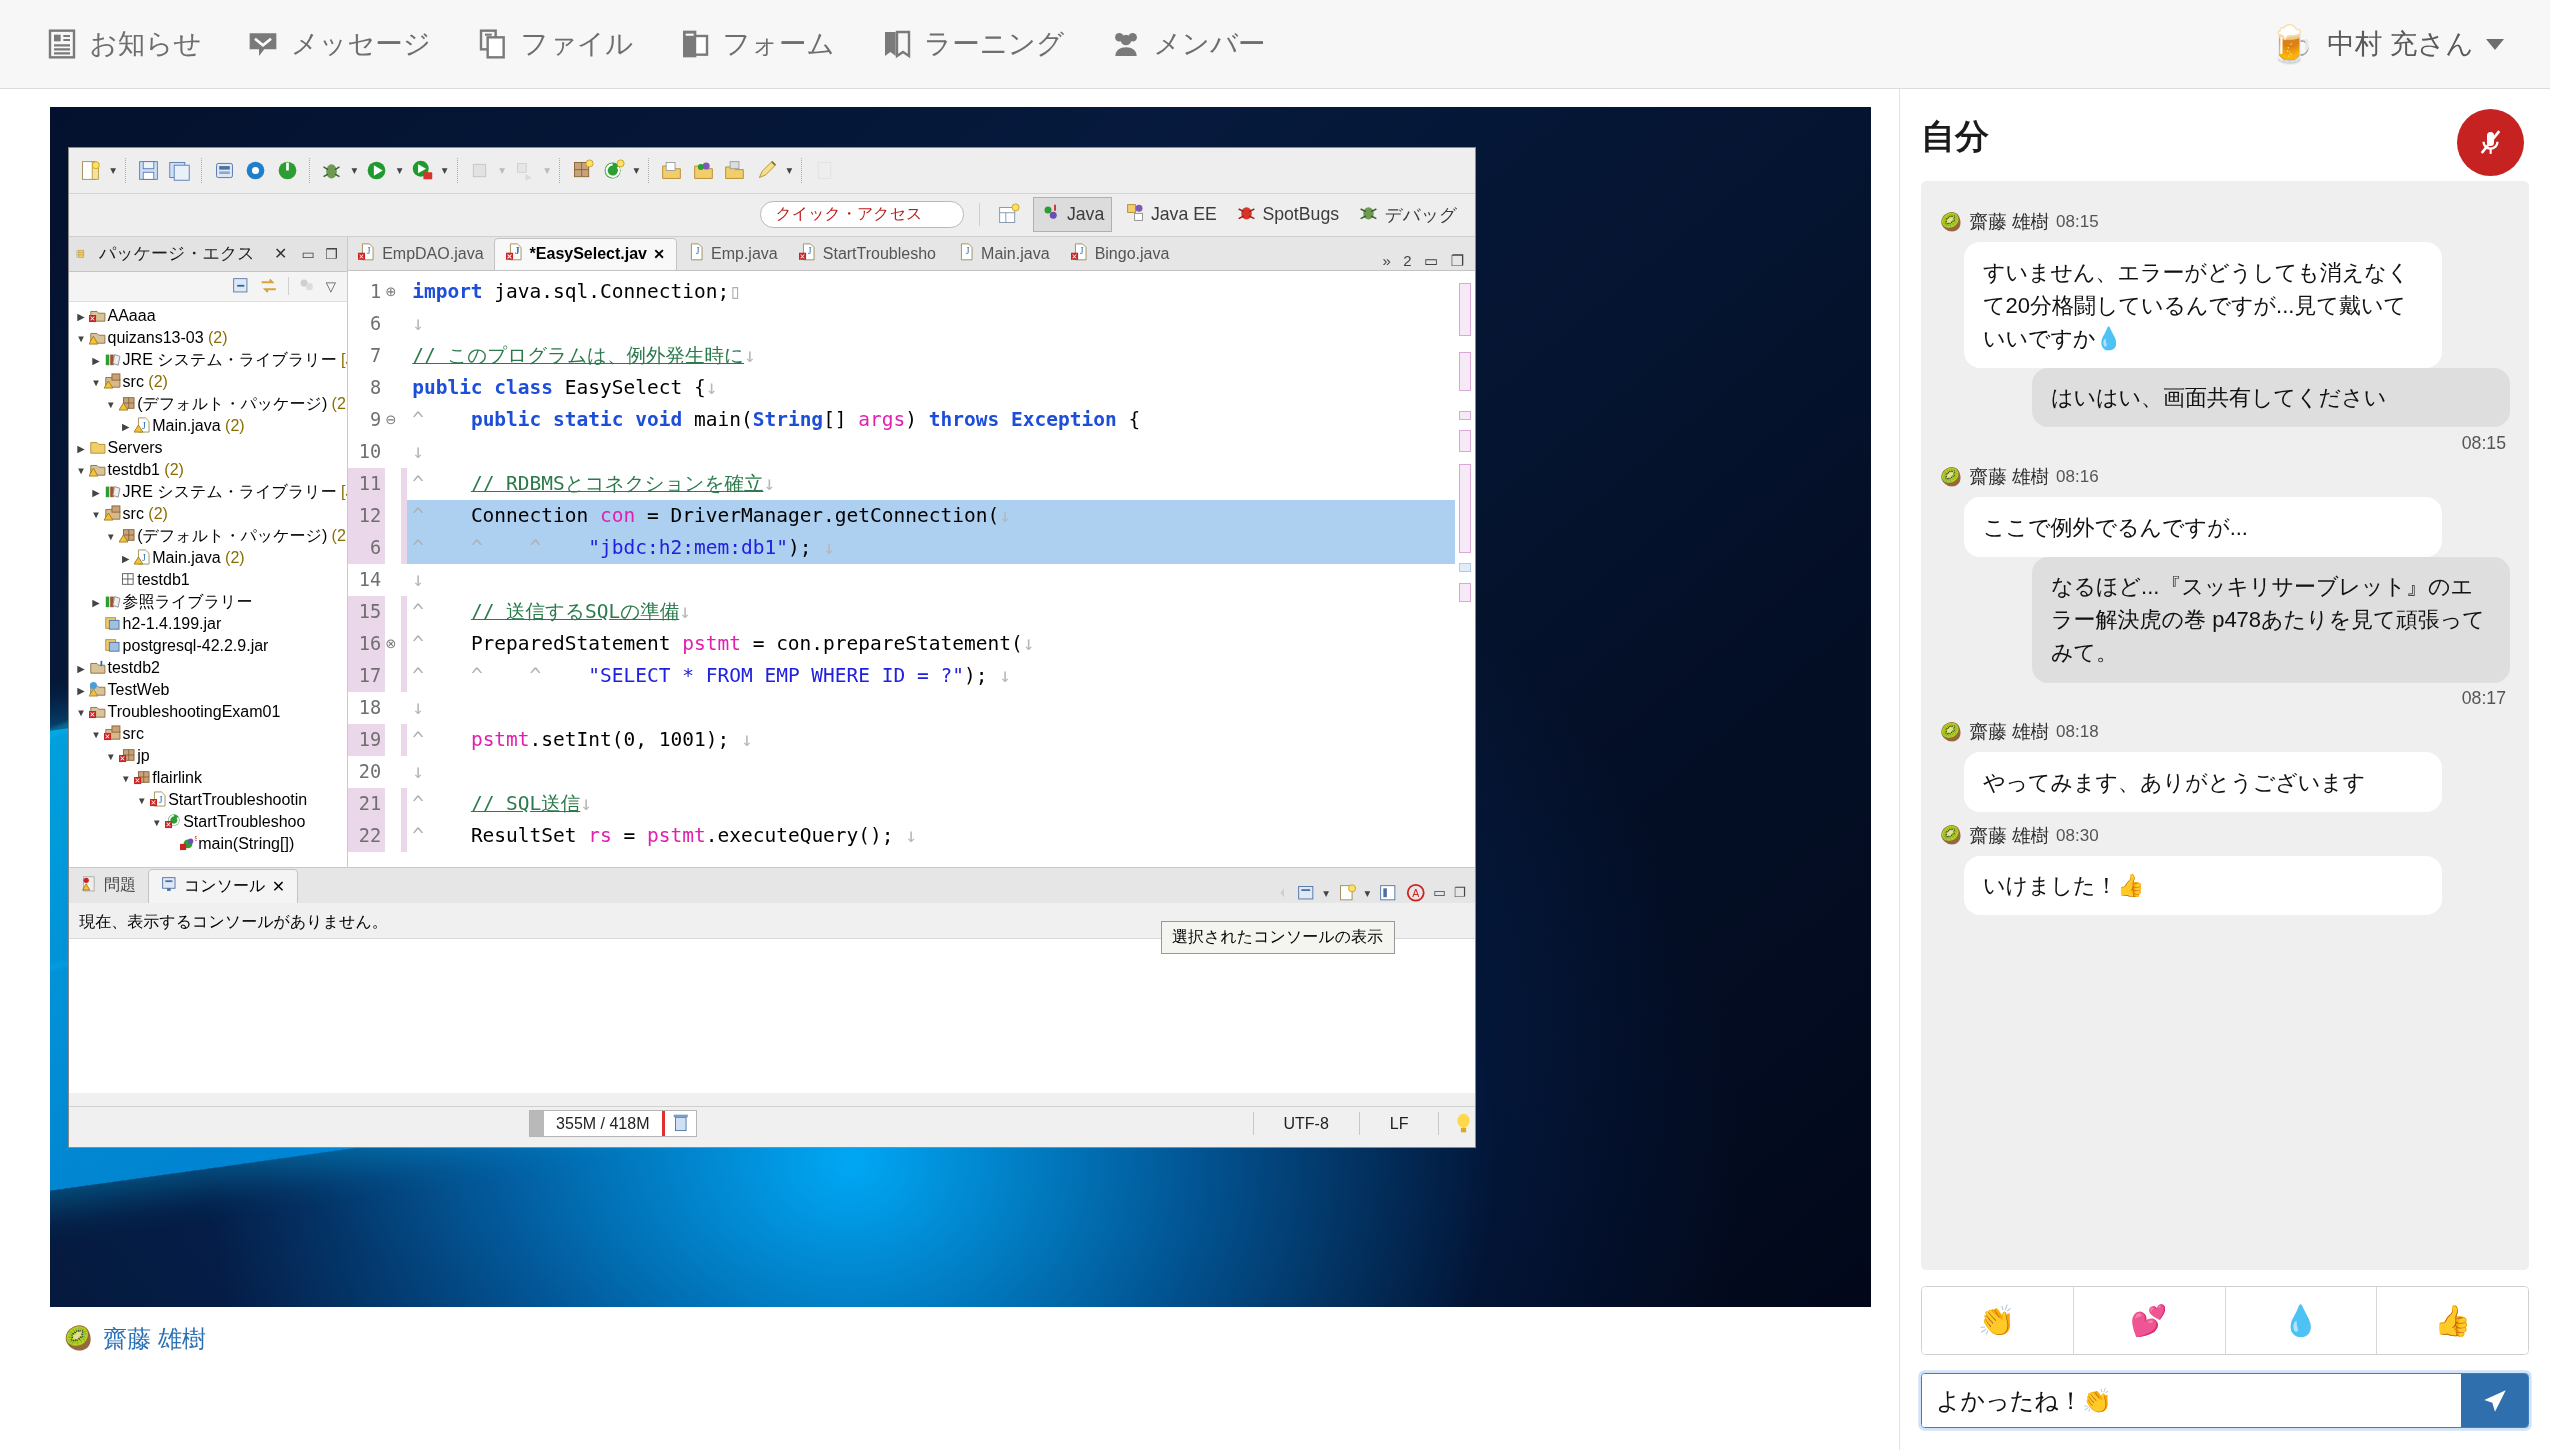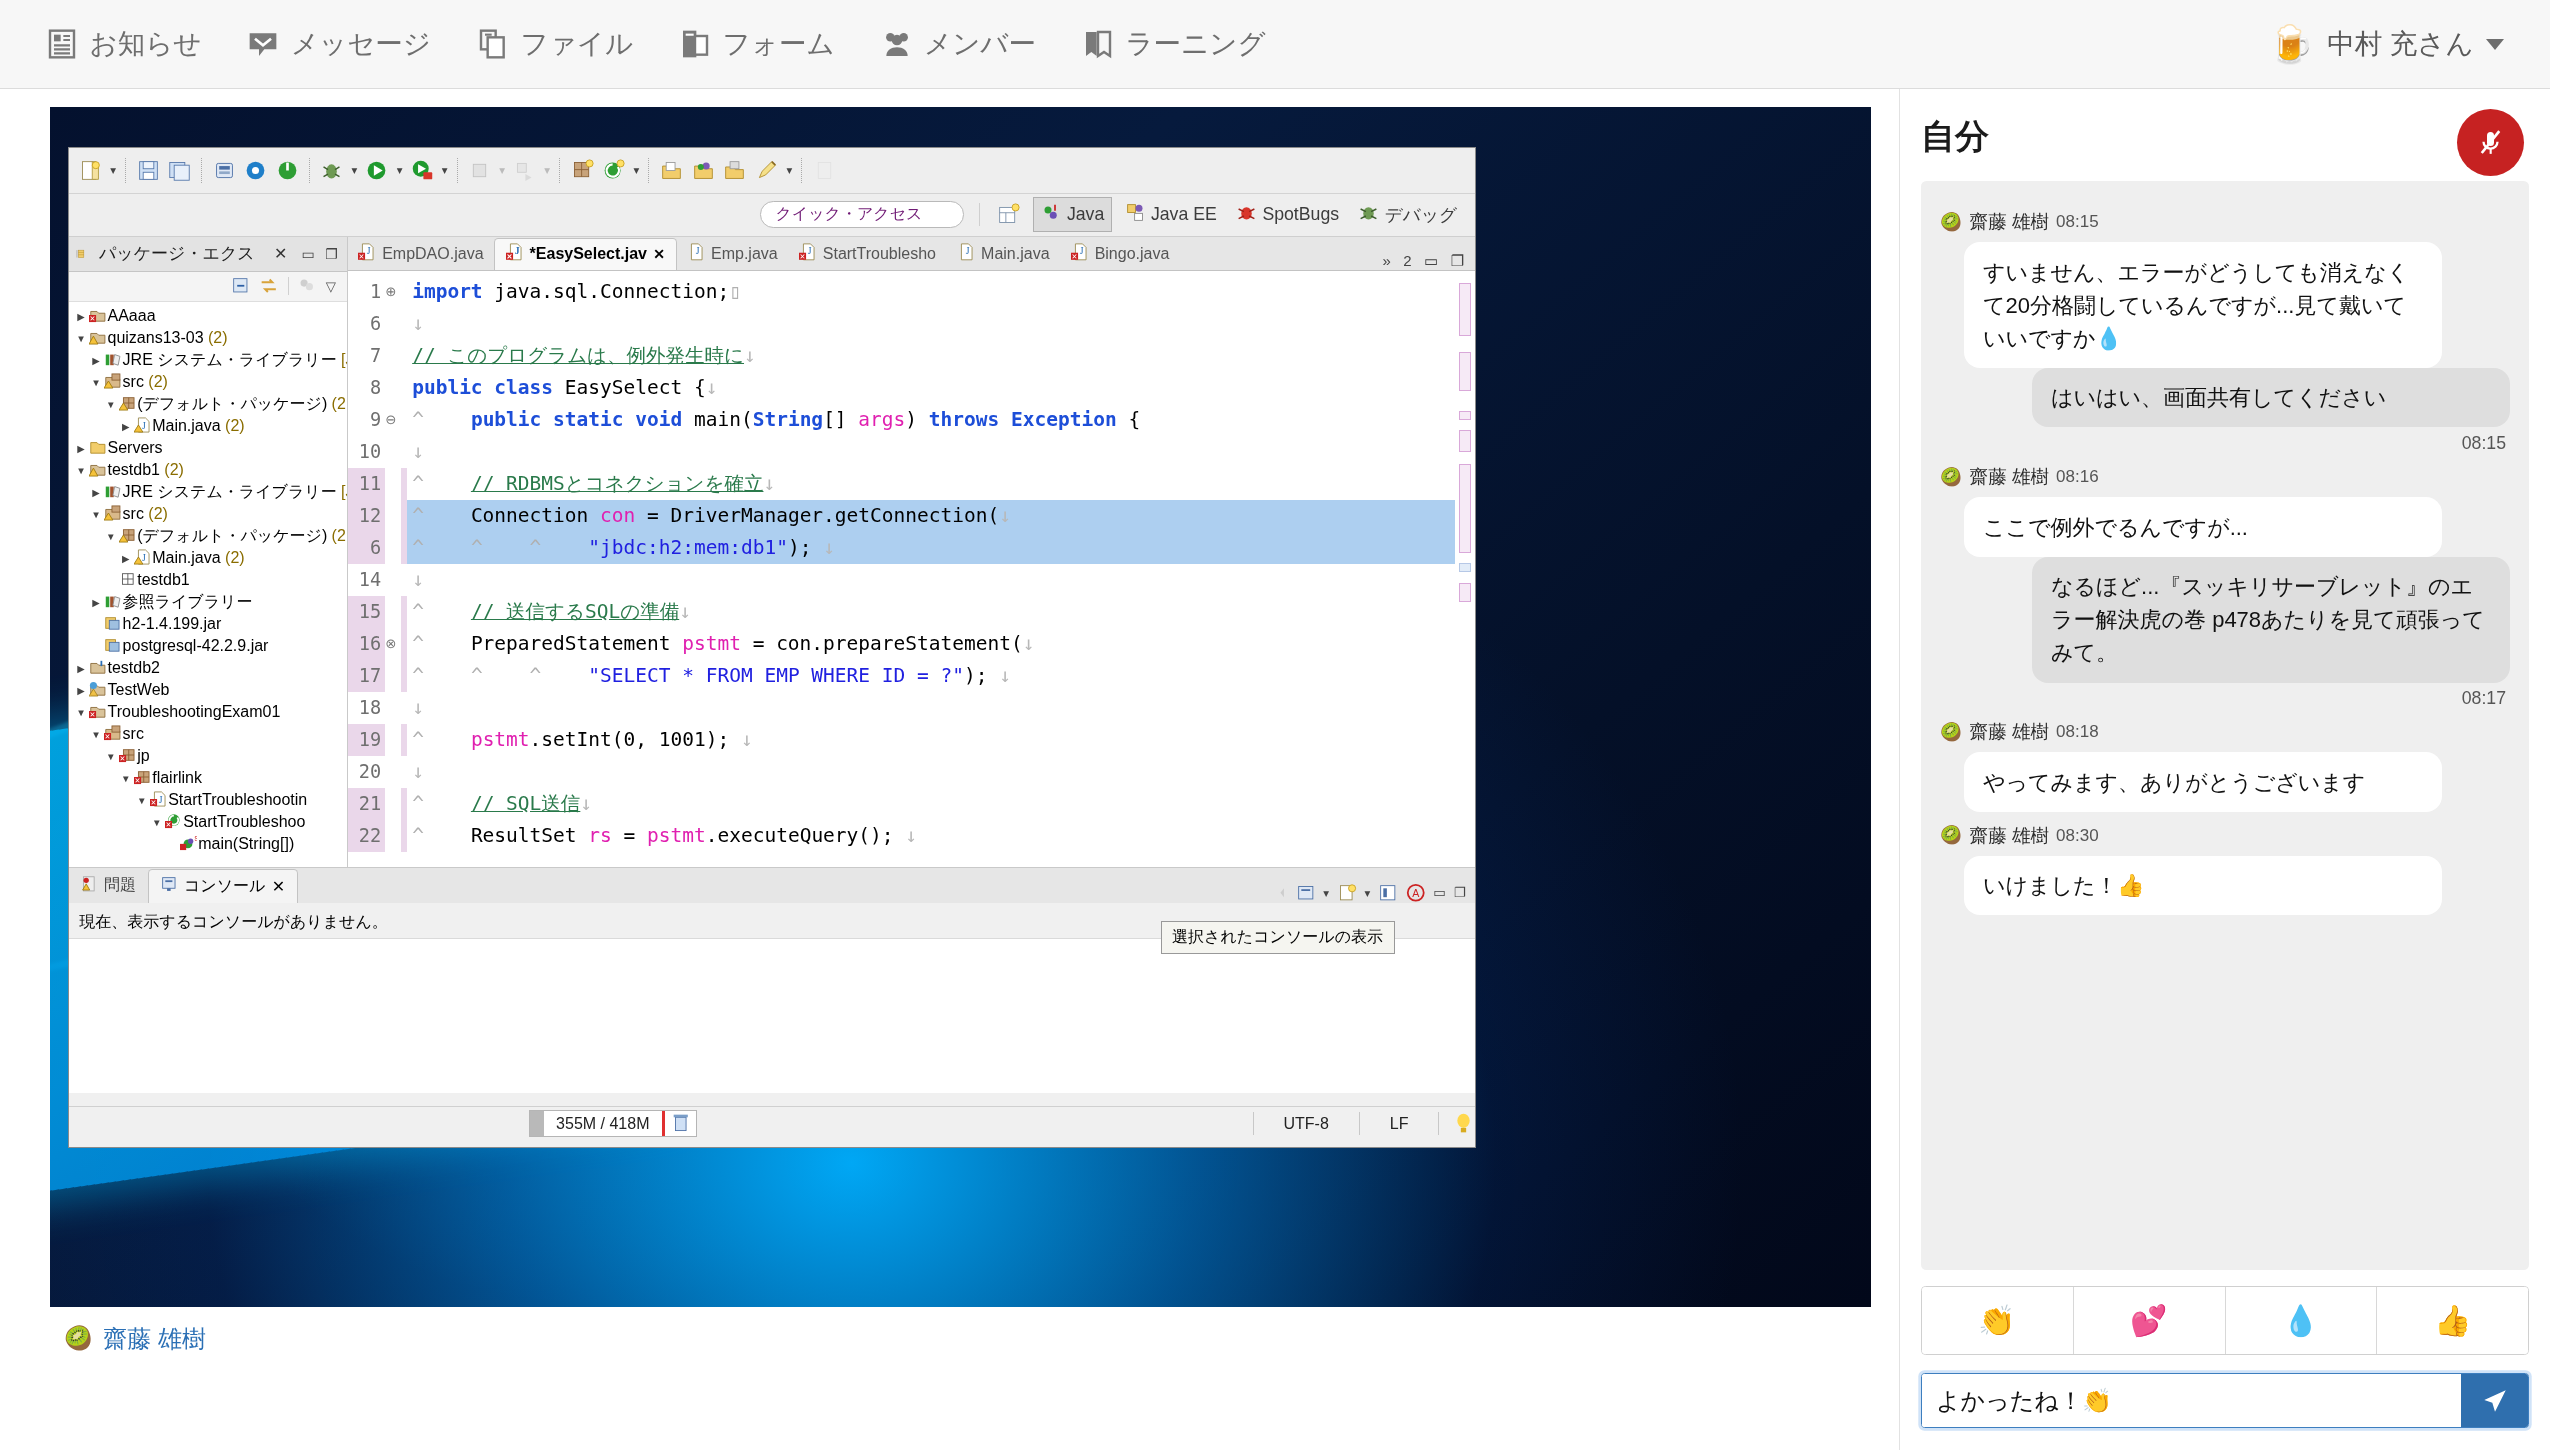--- a/index.html
+++ b/index.html
@@ -88,21 +88,21 @@
   .tsep { width: 1.8px; height: 25px; border-left: 0.9px dotted #aaa; margin: 0 4.4px; }
 
   .ecl-persp {
     height: 43px; background: #eeeeee;
     border-bottom: 0.9px solid #cfcfcf;
     display: flex; align-items: center; justify-content: flex-end;
     padding-right: 10.6px; gap: 8.9px;
   }
   .quickaccess {
     width: 204px; height: 26.6px; border: 0.9px solid #b9b9b9; border-radius: 13.3px;
-    background: #fff; font-size: 16px; color: #701a75;
+    background: #fff; font-size: 16px; color: #b91c1c;
     display: flex; align-items: center; padding-left: 14px;
   }
   .persp-item {
     display: flex; align-items: center; gap: 5.3px;
     font-size: 17.7px; color: #3c3c3c; padding: 3.5px 7px; white-space: nowrap;
   }
   .persp-item.active { background: #dcdcdc; border: 0.9px solid #b0b0b0; }
 
   .ecl-body { display: flex; height: 630px; }
 
@@ -309,36 +309,36 @@
             <rect x="3" y="2" width="10" height="20" fill="#7a7a7a"></rect>
             <rect x="12" y="6" width="9" height="14" fill="#fff" stroke="#7a7a7a" stroke-width="1.8"></rect>
             <path d="M5 5h6" stroke="#fff" stroke-width="1.6"></path>
           </svg>
         </span>
         <span>フォーム</span>
       </div>
       <div class="nav-item">
         <span>
           <svg class="nav-ico" viewBox="0 0 24 24">
+            <path d="M3 3h8v18l-4-3-4 3z" fill="#7a7a7a"></path>
+            <path d="M12 3h9v18l-4.5-3-4.5 3z" fill="none" stroke="#7a7a7a" stroke-width="1.8"></path>
+          </svg>
+        </span>
+        <span>ラーニング</span>
+      </div>
+      <div class="nav-item">
+        <span>
+          <svg class="nav-ico" viewBox="0 0 24 24">
             <circle cx="7" cy="7" r="3.2" fill="#7a7a7a"></circle>
             <circle cx="17" cy="7" r="3.2" fill="#7a7a7a"></circle>
             <circle cx="12" cy="9" r="4" fill="#7a7a7a"></circle>
             <path d="M4 21c0-4 3.6-6.5 8-6.5S20 17 20 21z" fill="#7a7a7a"></path>
           </svg>
         </span>
         <span>メンバー</span>
-      </div>
-      <div class="nav-item">
-        <span>
-          <svg class="nav-ico" viewBox="0 0 24 24">
-            <path d="M3 3h8v18l-4-3-4 3z" fill="#7a7a7a"></path>
-            <path d="M12 3h9v18l-4.5-3-4.5 3z" fill="none" stroke="#7a7a7a" stroke-width="1.8"></path>
-          </svg>
-        </span>
-        <span>ラーニング</span>
       </div>
     </div>
   <div class="nav-spacer"></div>
   <div class="user-area">
     <span class="beer">🍺</span>
     <span class="user-name">中村 充さん</span>
     <span class="caret-down"></span>
   </div>
 </div>
 

